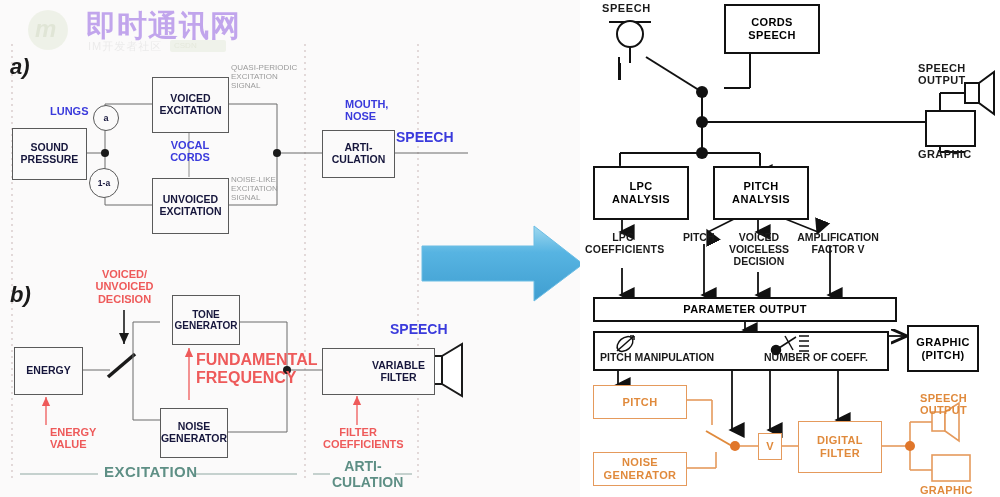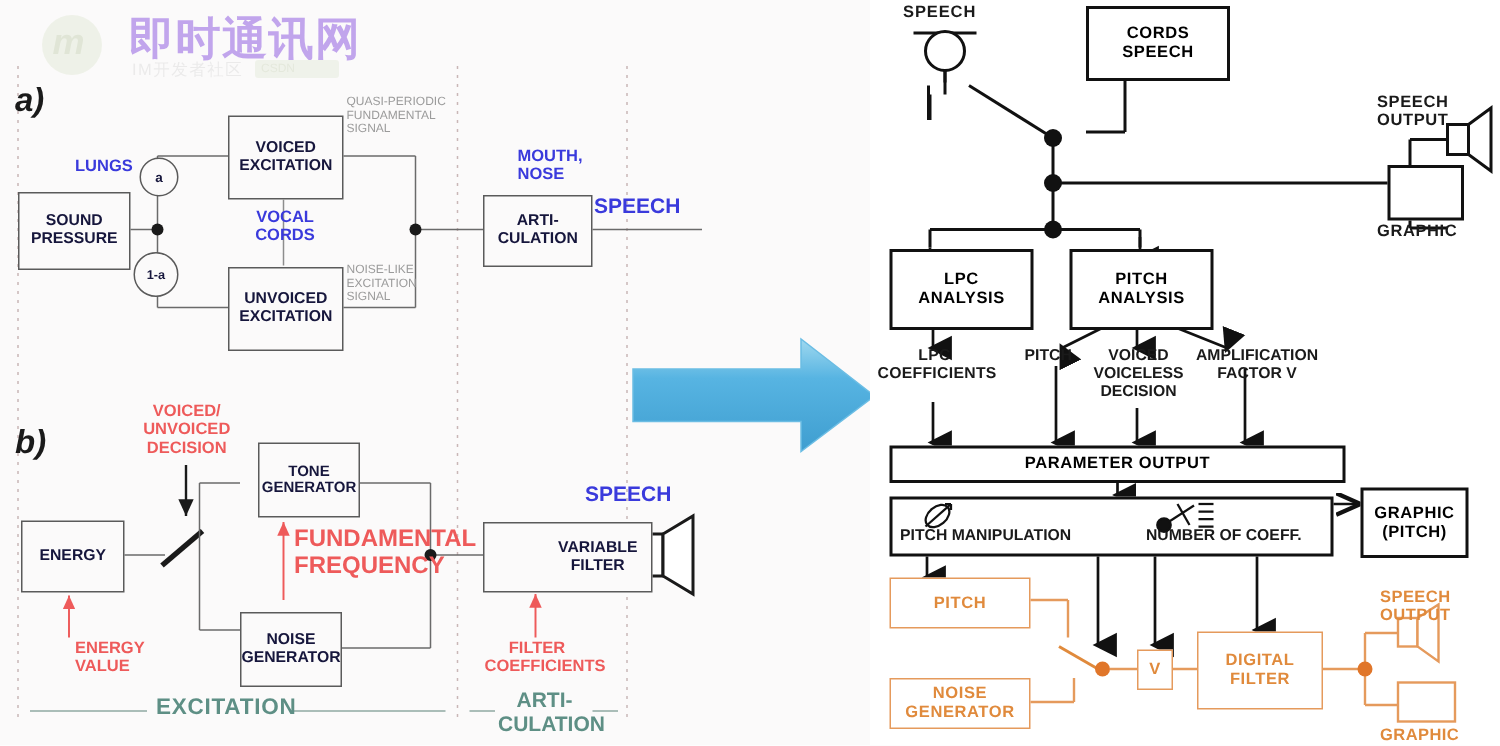--- a/index.html
+++ b/index.html
@@ -133,21 +133,21 @@
 PRESSURE</div>
     <div class="circ" style="left:93px;top:105px;width:24px;height:24px;">a</div>
     <div class="circ" style="left:89px;top:168px;width:28px;height:28px;font-size:8.5px;">1-a</div>
     <div class="box" style="left:152px;top:77px;width:75px;height:54px;font-size:10.5px;">VOICED
 EXCITATION</div>
     <div class="box" style="left:152px;top:178px;width:75px;height:54px;font-size:10.5px;">UNVOICED
 EXCITATION</div>
     <div class="lbl blue" style="left:164px;top:139px;font-size:11px;text-align:center;width:52px;">VOCAL
 CORDS</div>
     <div class="lbl gray" style="left:231px;top:64px;font-size:8px;">QUASI-PERIODIC
-FUNDAMENTAL
+EXCITATION
 SIGNAL</div>
     <div class="lbl gray" style="left:231px;top:176px;font-size:8px;">NOISE-LIKE
 EXCITATION
 SIGNAL</div>
     <div class="lbl blue" style="left:345px;top:98px;font-size:11px;">MOUTH,
 NOSE</div>
     <div class="box" style="left:322px;top:130px;width:71px;height:46px;font-size:10.5px;">ARTI-
 CULATION</div>
     <div class="lbl blue" style="left:396px;top:130px;font-size:14px;">SPEECH</div>
 

